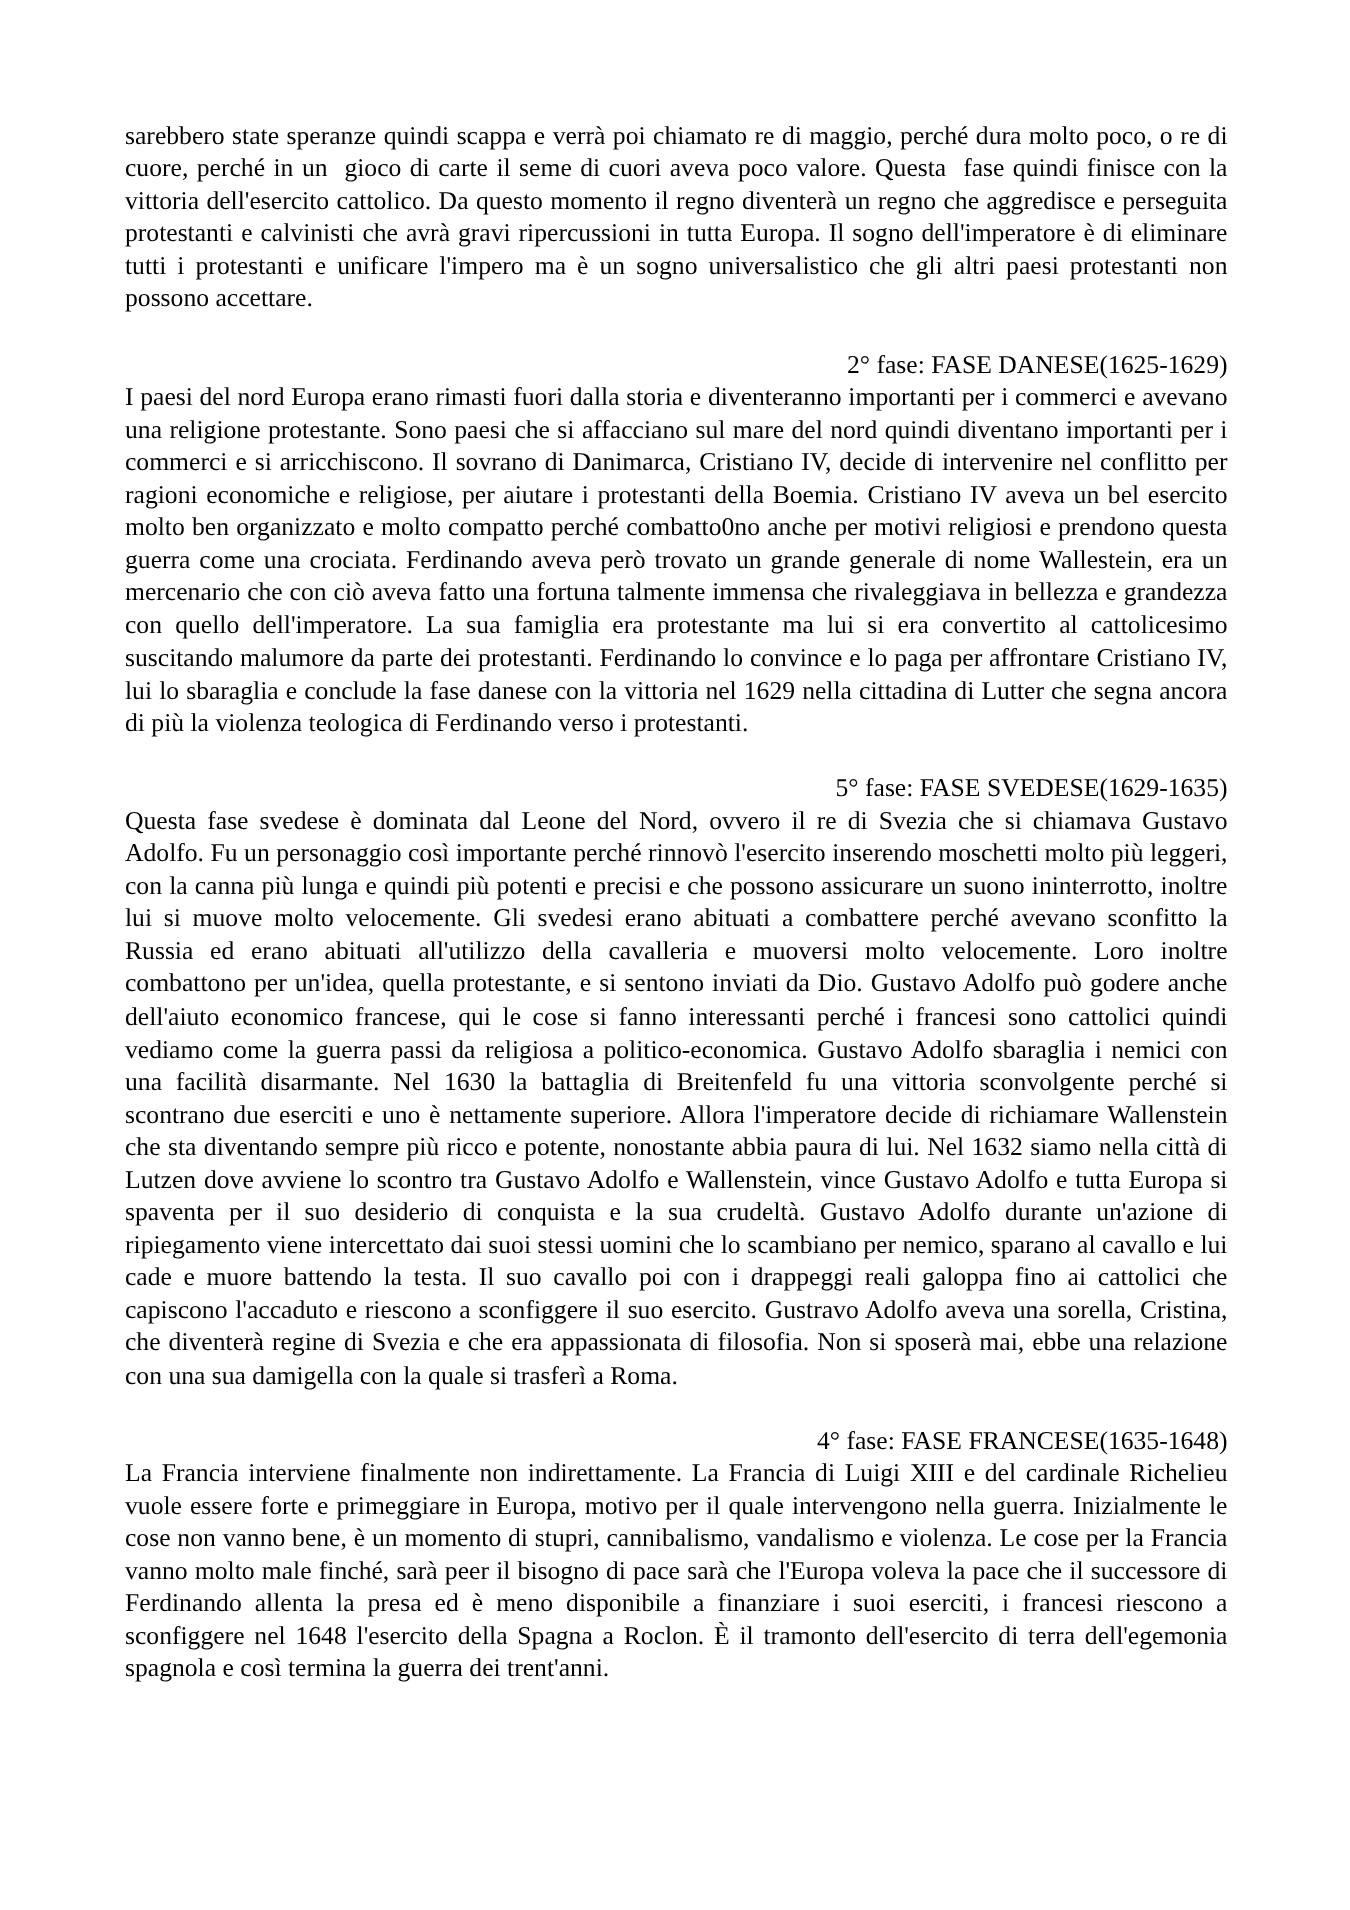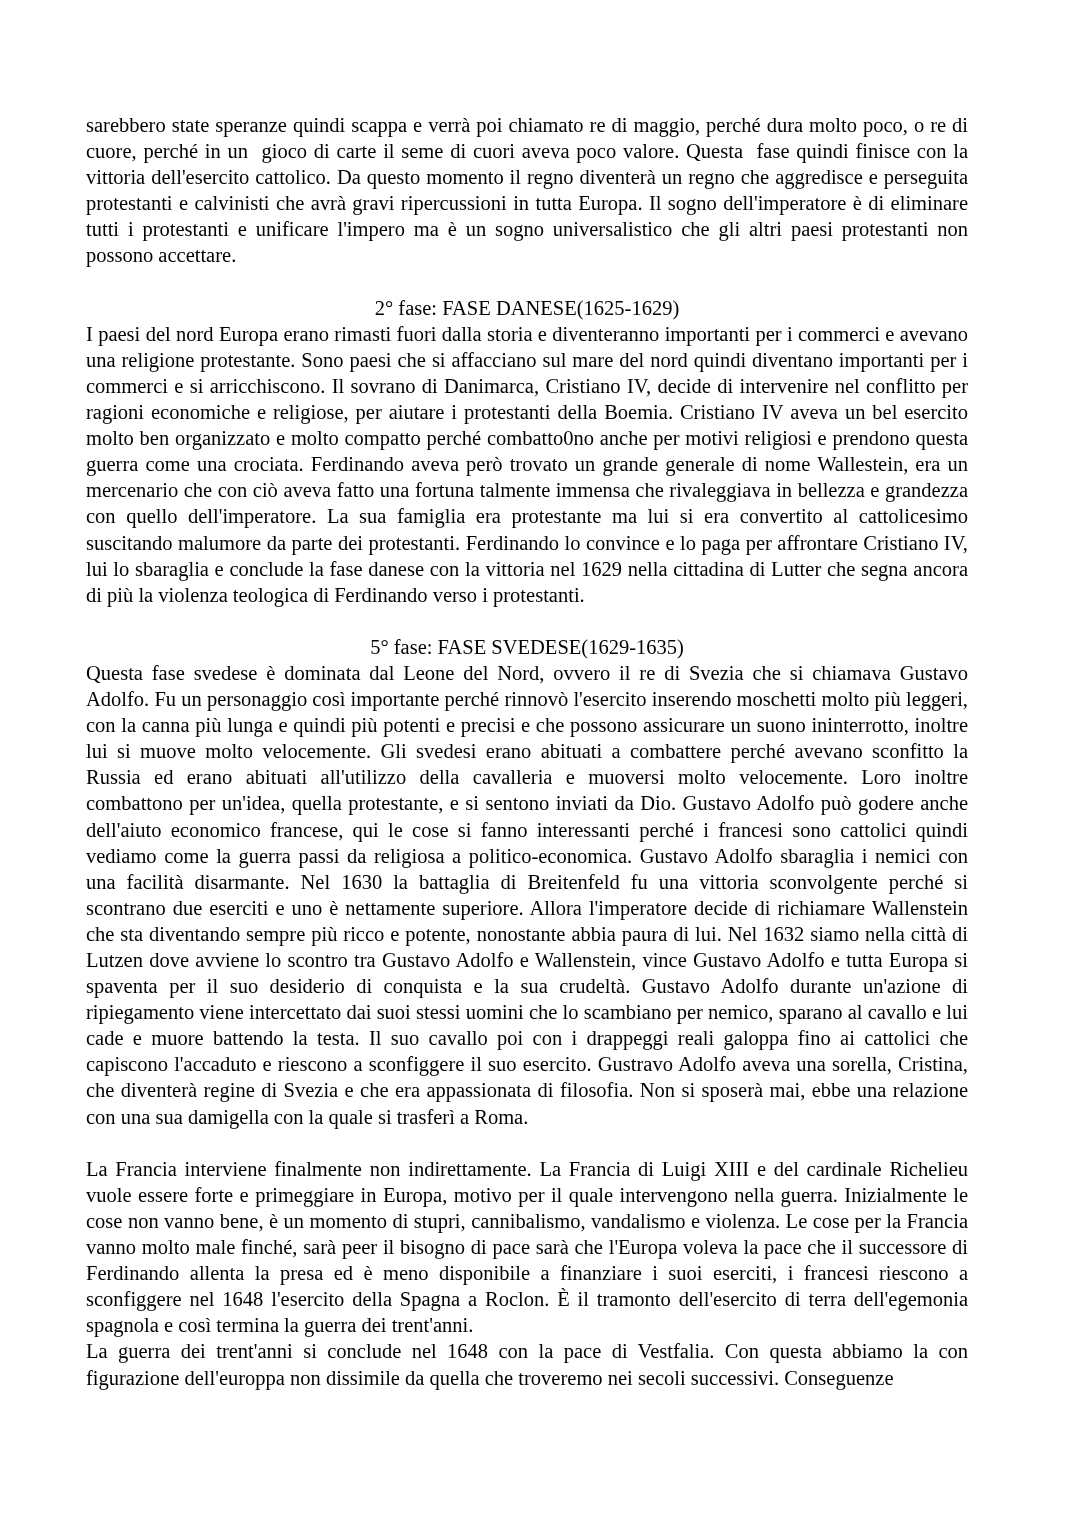--- a/index.html
+++ b/index.html
@@ -16,41 +16,40 @@
     position: relative;
     width: 1080px;
     height: 1528px;
     margin: 0 auto;
     background: #ffffff;
     box-sizing: border-box;
     overflow: hidden;
   }
   .content {
     position: absolute;
-    left: 86px;
+    left: 100px;
     top: 96px;
     width: 882px;
-    margin-top: 16px;
   }
   .para {
     margin: 0;
     font-size: 20.5px;
     line-height: 26.1px;
     text-align: justify;
     text-justify: inter-word;
     white-space: pre-wrap;
     -webkit-hyphens: none;
     hyphens: none;
   }
   
   .section-heading {
     margin: 0;
     font-size: 20.5px;
     line-height: 26.1px;
-    text-align: center;
+    text-align: right;
     white-space: pre-wrap;
   }
   .gap {
     height: 26.1px;
   }
 </style>
 </head>
 <body>
 
 <div class="page">
@@ -63,18 +62,18 @@
     <p class="section-heading">2° fase: FASE DANESE(1625-1629)</p>
     <p class="para">I paesi del nord Europa erano rimasti fuori dalla storia e diventeranno importanti per i commerci e avevano una religione protestante. Sono paesi che si affacciano sul mare del nord quindi diventano importanti per i commerci e si arricchiscono. Il sovrano di Danimarca, Cristiano IV, decide di intervenire nel conflitto per ragioni economiche e religiose, per aiutare i protestanti della Boemia. Cristiano IV aveva un bel esercito molto ben organizzato e molto compatto perché combatto0no anche per motivi religiosi e prendono questa guerra come una crociata. Ferdinando aveva però trovato un grande generale di nome Wallestein, era un mercenario che con ciò aveva fatto una fortuna talmente immensa che rivaleggiava in bellezza e grandezza con quello dell'imperatore. La sua famiglia era protestante ma lui si era convertito al cattolicesimo suscitando malumore da parte dei protestanti. Ferdinando lo convince e lo paga per affrontare Cristiano IV, lui lo sbaraglia e conclude la fase danese con la vittoria nel 1629 nella cittadina di Lutter che segna ancora di più la violenza teologica di Ferdinando verso i protestanti.</p>
 
     <div class="gap"></div>
 
     <p class="section-heading">5° fase: FASE SVEDESE(1629-1635)</p>
     <p class="para">Questa fase svedese è dominata dal Leone del Nord, ovvero il re di Svezia che si chiamava Gustavo Adolfo. Fu un personaggio così importante perché rinnovò l'esercito inserendo moschetti molto più leggeri, con la canna più lunga e quindi più potenti e precisi e che possono assicurare un suono ininterrotto, inoltre lui si muove molto velocemente. Gli svedesi erano abituati a combattere perché avevano sconfitto la Russia ed erano abituati all'utilizzo della cavalleria e muoversi molto velocemente. Loro inoltre combattono per un'idea, quella protestante, e si sentono inviati da Dio. Gustavo Adolfo può godere anche dell'aiuto economico francese, qui le cose si fanno interessanti perché i francesi sono cattolici quindi vediamo come la guerra passi da religiosa a politico-economica. Gustavo Adolfo sbaraglia i nemici con una facilità disarmante. Nel 1630 la battaglia di Breitenfeld fu una vittoria sconvolgente perché si scontrano due eserciti e uno è nettamente superiore. Allora l'imperatore decide di richiamare Wallenstein che sta diventando sempre più ricco e potente, nonostante abbia paura di lui. Nel 1632 siamo nella città di Lutzen dove avviene lo scontro tra Gustavo Adolfo e Wallenstein, vince Gustavo Adolfo e tutta Europa si spaventa per il suo desiderio di conquista e la sua crudeltà. Gustavo Adolfo durante un'azione di ripiegamento viene intercettato dai suoi stessi uomini che lo scambiano per nemico, sparano al cavallo e lui cade e muore battendo la testa. Il suo cavallo poi con i drappeggi reali galoppa fino ai cattolici che capiscono l'accaduto e riescono a sconfiggere il suo esercito. Gustravo Adolfo aveva una sorella, Cristina, che diventerà regine di Svezia e che era appassionata di filosofia. Non si sposerà mai, ebbe una relazione con una sua damigella con la quale si trasferì a Roma.</p>
 
     <div class="gap"></div>
 
+    <p class="section-heading">4° fase: FASE FRANCESE(1635-1648)</p>
     <p class="para">La Francia interviene finalmente non indirettamente. La Francia di Luigi XIII e del cardinale Richelieu vuole essere forte e primeggiare in Europa, motivo per il quale intervengono nella guerra. Inizialmente le cose non vanno bene, è un momento di stupri, cannibalismo, vandalismo e violenza. Le cose per la Francia vanno molto male finché, sarà peer il bisogno di pace sarà che l'Europa voleva la pace che il successore di Ferdinando allenta la presa ed è meno disponibile a finanziare i suoi eserciti, i francesi riescono a sconfiggere nel 1648 l'esercito della Spagna a Roclon. È il tramonto dell'esercito di terra dell'egemonia spagnola e così termina la guerra dei trent'anni.</p>
 
-    <p class="para">La guerra dei trent'anni si conclude nel 1648 con la pace di Vestfalia. Con questa abbiamo la con figurazione dell'europpa non dissimile da quella che troveremo nei secoli successivi. Conseguenze</p>
 
   </div>
 </div>
 
 </body></html>

